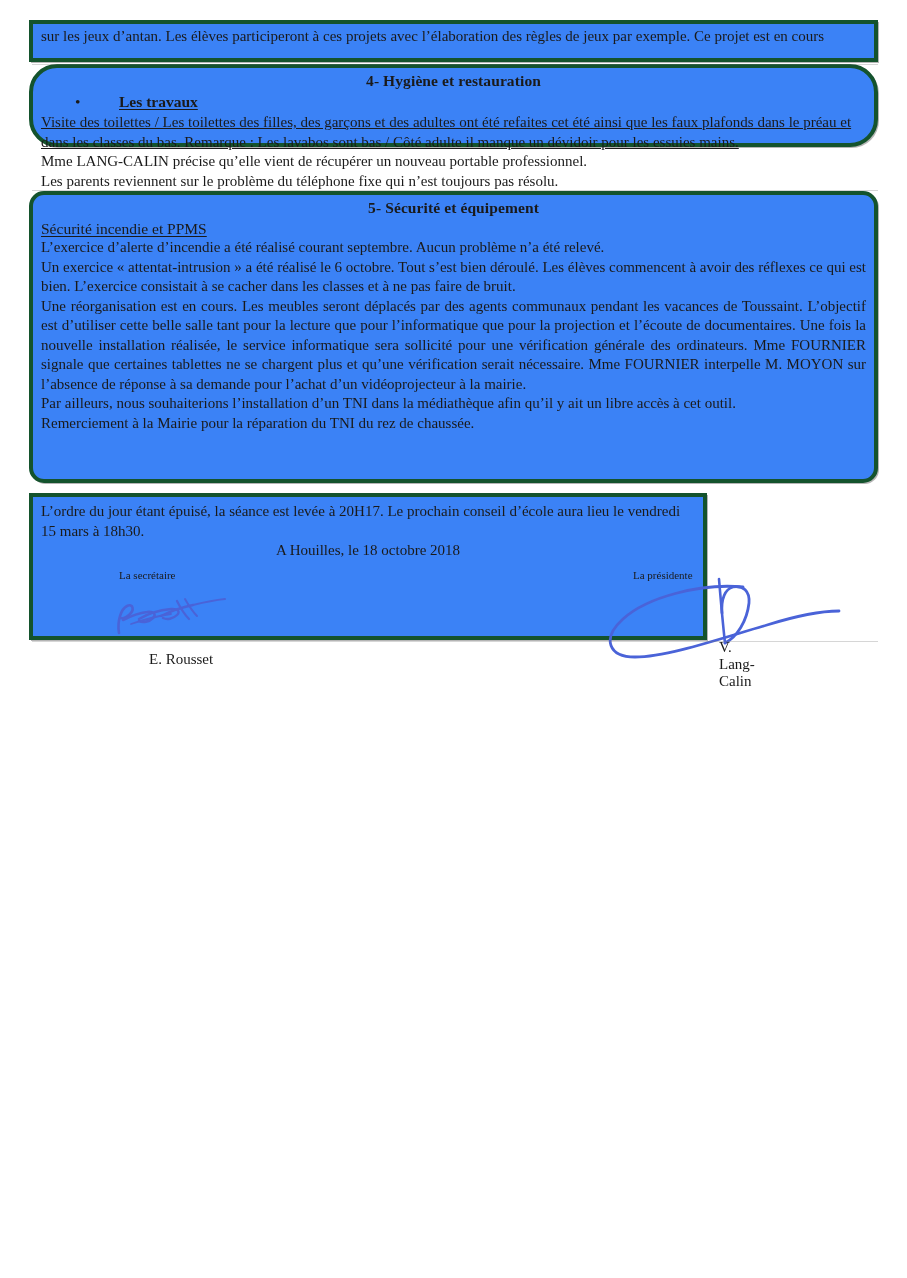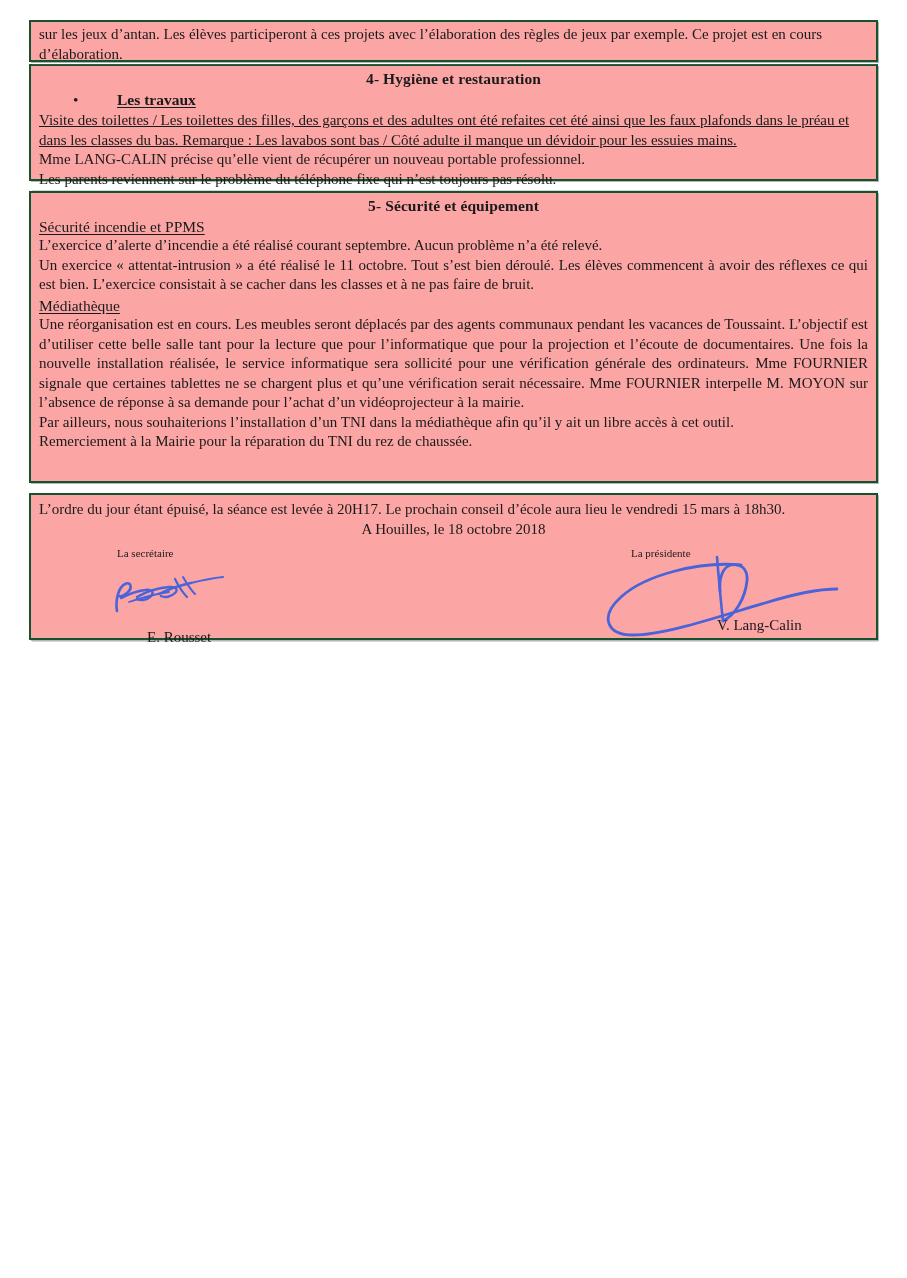--- a/index.html
+++ b/index.html
@@ -18,23 +18,23 @@
   .page {
     position: absolute;
     left: 0; top: 0;
     width: 907px;
     height: 1278px;
   }
 
   
   .doc-box {
     position: absolute;
-    border: 2px solid #14532d;
+    border: 4px solid #14532d;
     box-sizing: border-box;
-    background: #fca5a5;
+    background: #3b82f6;
     box-shadow: 1.5px 1.5px 0 -0.5px rgba(90,90,90,0.45);
   }
   .doc-box .inner {
     padding: 3px 8px 4px 8px;
   }
 
   .sec-heading {
     text-align: center;
     font-weight: bold;
     font-size: 15.5px;
@@ -117,58 +117,54 @@
   }
 </style>
 </head>
 <body>
 
 <div class="page">
 
   <div class="doc-box" style="left:29px; top:20px; width:849px; height:42px;">
     <div class="inner">
       <p class="body-line nojust">sur les jeux d’antan.  Les élèves participeront à ces projets avec l’élaboration des règles de jeux par exemple. Ce projet est en cours</p>
-      <p class="body-line nojust">d’élaboration.</p>
-    </div>
-  </div>
-
-  <div class="doc-box" style="left:29px; top:64px; width:849px; height:117px;">
+    </div>
+  </div>
+
+  <div class="doc-box" style="left:29px; top:64px; width:849px; height:83px;border-radius:28px;">
     <div class="inner">
       <div class="sec-heading">4- Hygiène et restauration</div>
 
       <div class="bullet-row">
         <span class="bullet-dot">•</span><span class="bullet-label">Les travaux</span>
       </div>
 
       <p class="body-line" style="text-align:left;text-decoration:underline;">Visite des toilettes / Les toilettes des filles, des garçons et des adultes ont été refaites cet été ainsi que les faux plafonds dans le préau et dans les classes du bas. Remarque : Les lavabos sont bas / Côté adulte il manque un dévidoir pour les essuies mains.</p>
       <p class="body-line nojust">Mme LANG-CALIN précise qu’elle vient de récupérer un nouveau portable professionnel.</p>
       <p class="body-line nojust">Les parents reviennent sur le problème du téléphone fixe qui n’est toujours pas résolu.</p>
     </div>
   </div>
 
-  <div class="doc-box" style="left:29px; top:191px; width:849px; height:292px;">
+  <div class="doc-box" style="left:29px; top:191px; width:849px; height:292px;border-radius:15px;">
     <div class="inner">
       <div class="sec-heading">5- Sécurité et équipement</div>
 
       <p class="subhead">
         <span class="sub-underline">Sécurité incendie et PPMS</span>
       </p>
       <p class="body-line nojust">L’exercice d’alerte d’incendie a été réalisé courant septembre. Aucun problème n’a été relevé.</p>
-      <p class="body-line">Un exercice « attentat-intrusion » a été réalisé le 11 octobre. Tout s’est bien déroulé. Les élèves commencent à avoir des réflexes ce qui est bien. L’exercice consistait à se cacher dans les classes et à ne pas faire de bruit.</p>
-
-      <p class="subhead">
-        <span class="sub-underline">Médiathèque</span>
-      </p>
+      <p class="body-line">Un exercice « attentat-intrusion » a été réalisé le 6 octobre. Tout s’est bien déroulé. Les élèves commencent à avoir des réflexes ce qui est bien. L’exercice consistait à se cacher dans les classes et à ne pas faire de bruit.</p>
+
       <p class="body-line">Une réorganisation est en cours. Les meubles seront déplacés par des agents communaux pendant les vacances de Toussaint. L’objectif est d’utiliser cette belle salle tant pour la lecture que pour l’informatique que pour la projection et l’écoute de documentaires. Une fois la nouvelle installation réalisée, le service informatique sera sollicité pour une vérification générale des ordinateurs. Mme FOURNIER signale que certaines tablettes ne se chargent plus et qu’une vérification serait nécessaire. Mme FOURNIER interpelle M. MOYON sur l’absence de réponse à sa demande pour l’achat d’un vidéoprojecteur à la mairie.</p>
       <p class="body-line">Par ailleurs, nous souhaiterions l’installation d’un TNI dans la médiathèque afin qu’il y ait un libre accès à cet outil.</p>
       <p class="body-line nojust">Remerciement à la Mairie pour la réparation du TNI du rez de chaussée.</p>
     </div>
   </div>
 
-  <div class="doc-box" style="left:29px; top:493px; width:849px; height:147px;">
+  <div class="doc-box" style="left:29px; top:493px; width:678px; height:147px;">
     <div class="inner" style="padding:5px 8px 4px 8px;">
       <p class="close-line">L’ordre du jour étant épuisé, la séance est levée à  20H17.  Le prochain conseil d’école aura lieu le vendredi 15 mars à 18h30.</p>
       <p class="close-center">A Houilles, le 18 octobre 2018</p>
 
       <div class="sign-row">
 
         <span class="sign-title" style="left:78px; top:2px;">La secrétaire</span>
 
         <svg class="sig-svg" style="left:68px; top:26px;" width="130" height="48" viewBox="0 0 130 48">
           <g fill="none" stroke="#4a63d8" stroke-linecap="round" stroke-linejoin="round">

